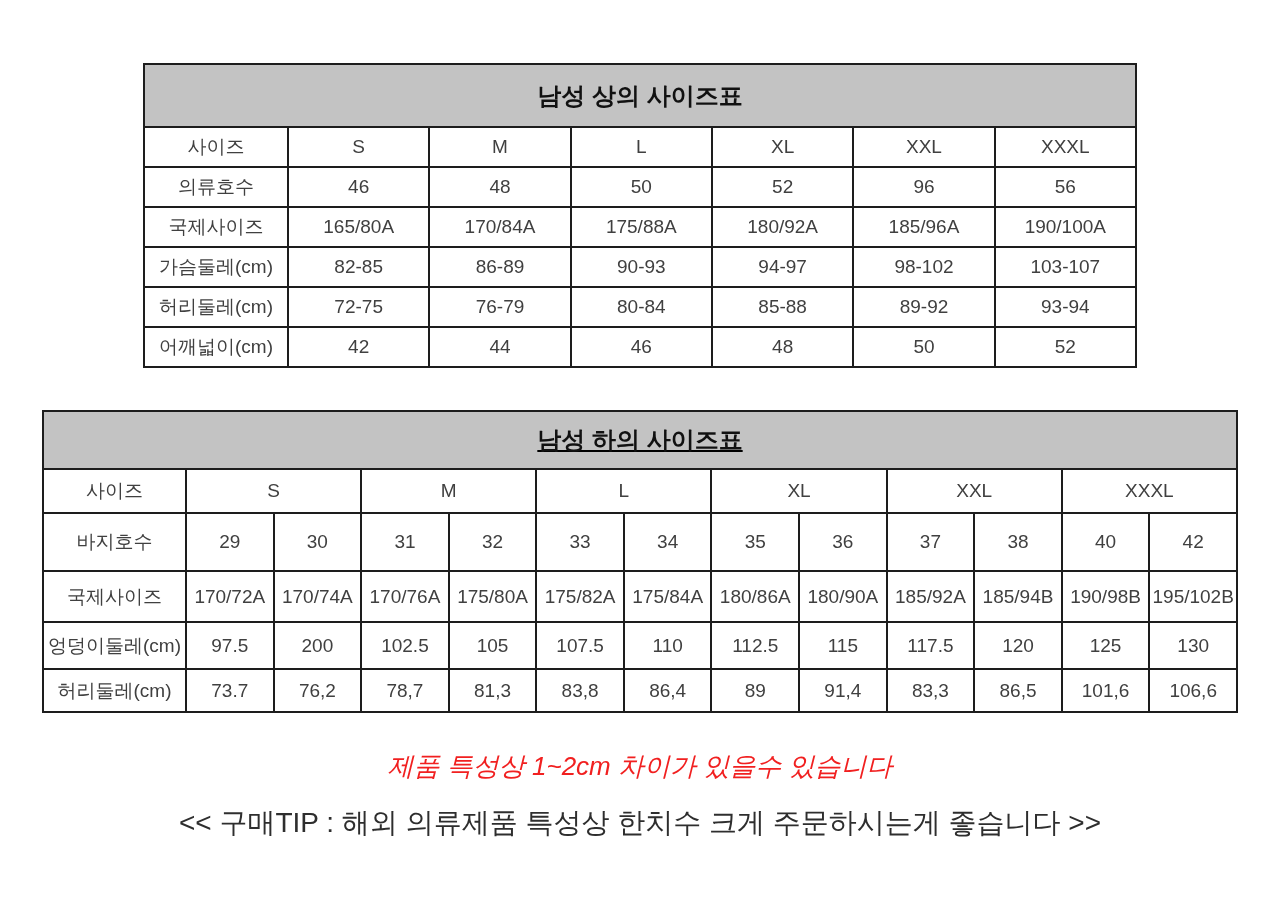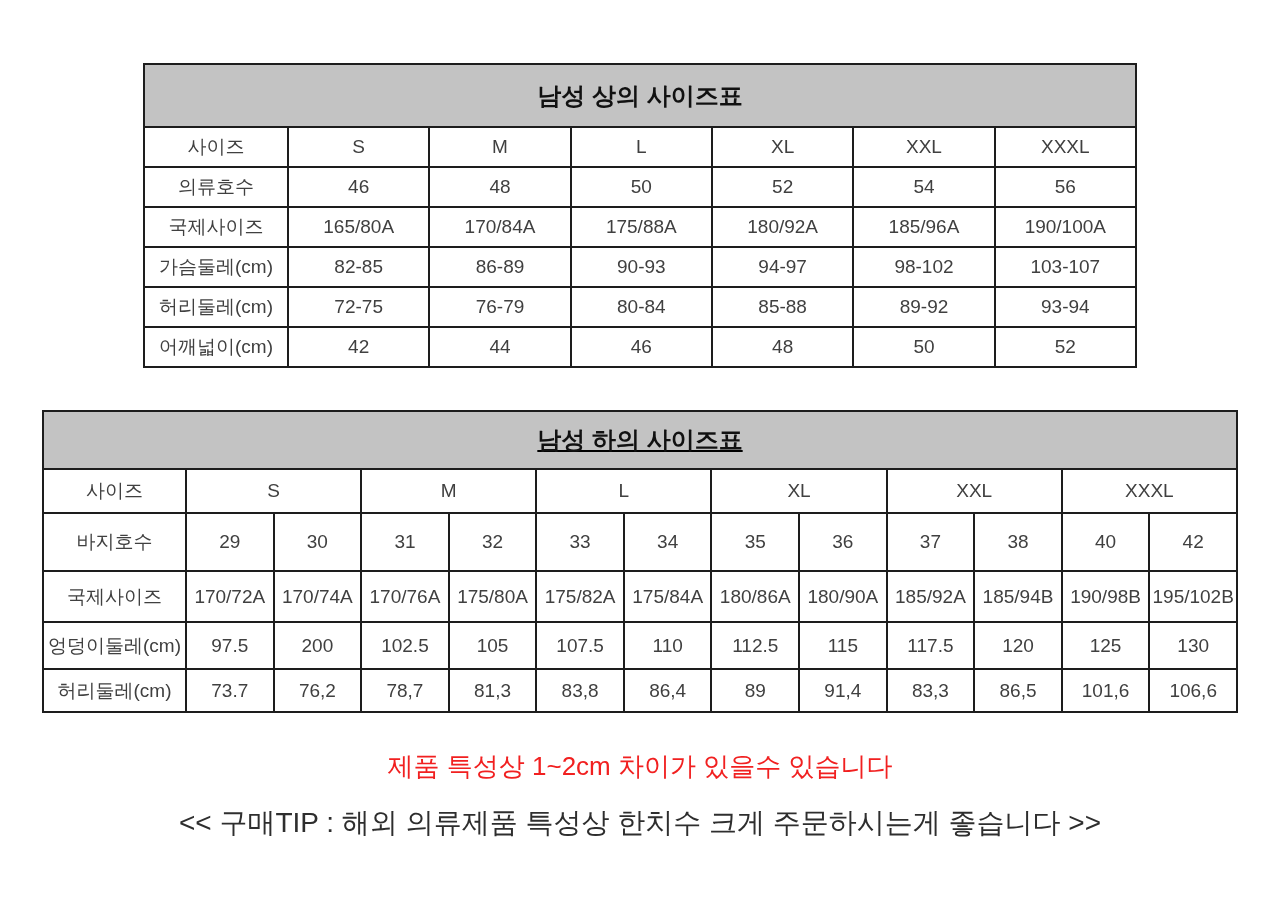--- a/index.html
+++ b/index.html
@@ -41,20 +41,21 @@
   .tbl-bottom tbody tr:nth-child(1){height:44px;}
   .tbl-bottom tbody tr:nth-child(2){height:58px;}
   .tbl-bottom tbody tr:nth-child(3){height:51px;}
   .tbl-bottom tbody tr:nth-child(4){height:47px;}
   .tbl-bottom tbody tr:nth-child(5){height:43px;}
   .note-warning{
     margin-top:36px;
     text-align:center;
     color:var(--warning-red);
     font-size:26px;
+    font-style:italic;
   }
   .note-tip{
     margin-top:20px;
     text-align:center;
     color:var(--tip-text);
     font-size:28px;
   }
 </style>
 </head>
 <body>
@@ -83,21 +84,21 @@
         <td>XL</td>
         <td>XXL</td>
         <td>XXXL</td>
       </tr>
       <tr>
         <td>의류호수</td>
         <td>46</td>
         <td>48</td>
         <td>50</td>
         <td>52</td>
-        <td>54</td>
+        <td>96</td>
         <td>56</td>
       </tr>
       <tr>
         <td>국제사이즈</td>
         <td>165/80A</td>
         <td>170/84A</td>
         <td>175/88A</td>
         <td>180/92A</td>
         <td>185/96A</td>
         <td>190/100A</td>

